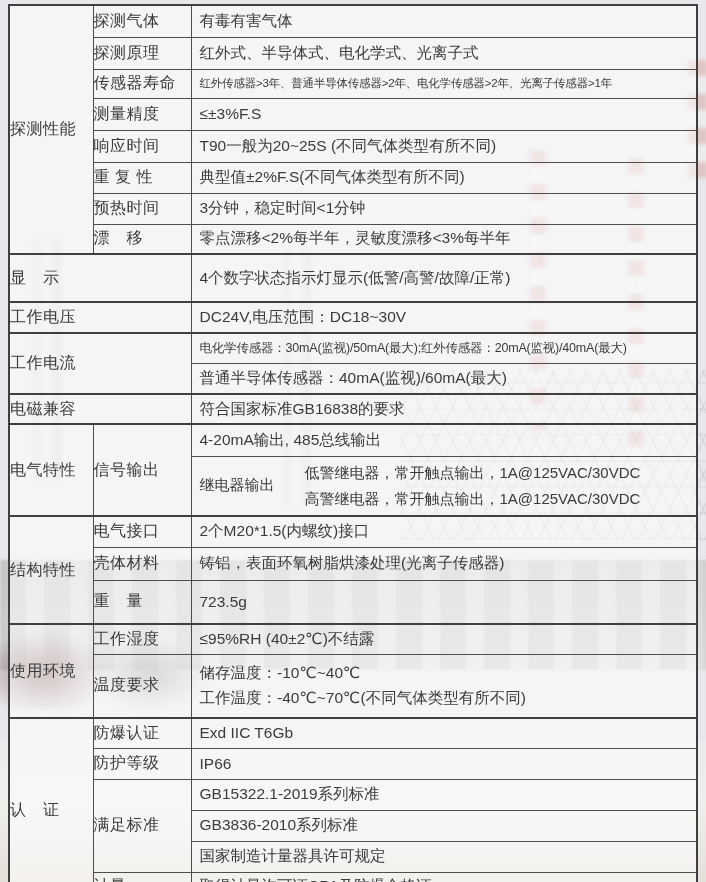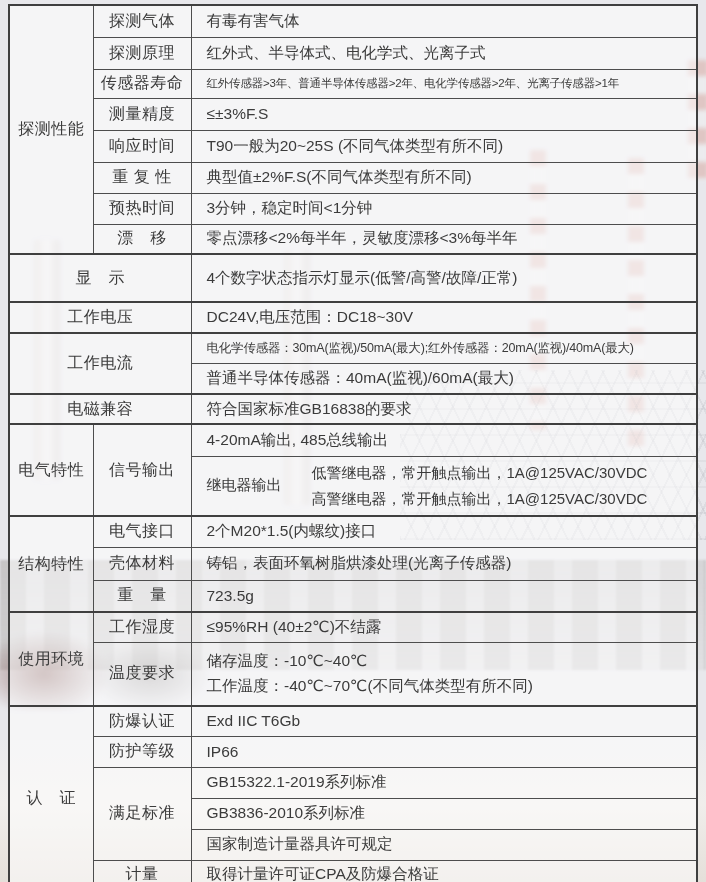--- a/index.html
+++ b/index.html
@@ -48,22 +48,22 @@
     width:690px; border-collapse:collapse; table-layout:fixed;
     border:2px solid #3f3f3f;
   }
   td {
     border:1px solid #4d4d4d;
     background:rgba(255,255,255,.55);
     font-size:16px; font-weight:500; color:#3b3b3b;
     padding:0; overflow:hidden; vertical-align:middle;
   }
   tr.g td { border-top-width:2px; border-top-color:#3f3f3f; }
-  td.cat, td.lbl { text-align:center; letter-spacing:.5px; }
-  td.val { text-align:left; padding:2px 15px; font-size:15.5px; }
+  td.cat, td.lbl { letter-spacing:.5px; }
+  td.val { text-align:left; padding:2px 8px; font-size:15.5px; }
   td.val-sm  { font-size:11.5px; letter-spacing:-.2px; }
   td.val-sm2 { font-size:12.5px; letter-spacing:-.2px; }
   .twoline div { line-height:1.6; }
   .relay-wrap { display:flex; align-items:center; gap:22px; }
   .relay-label { flex:0 0 auto; font-size:15px; }
   .relay-lines div { line-height:1.75; font-size:15px;margin-left:8px; }
 </style>
 </head>
 <body>
 
@@ -166,21 +166,21 @@
 
       <tr class="g" style="height:31px">
         <td class="cat" rowspan="3">结构特性</td>
         <td class="lbl">电气接口</td>
         <td class="val">2个M20*1.5(内螺纹)接口</td>
       </tr>
       <tr style="height:33px">
         <td class="lbl">壳体材料</td>
         <td class="val">铸铝，表面环氧树脂烘漆处理(光离子传感器)</td>
       </tr>
-      <tr style="height:32px">
+      <tr style="height:44px">
         <td class="lbl">重　量</td>
         <td class="val">723.5g</td>
       </tr>
 
       <tr class="g" style="height:30px">
         <td class="cat" rowspan="2">使用环境</td>
         <td class="lbl">工作湿度</td>
         <td class="val">≤95%RH (40±2℃)不结露</td>
       </tr>
       <tr style="height:64px">

